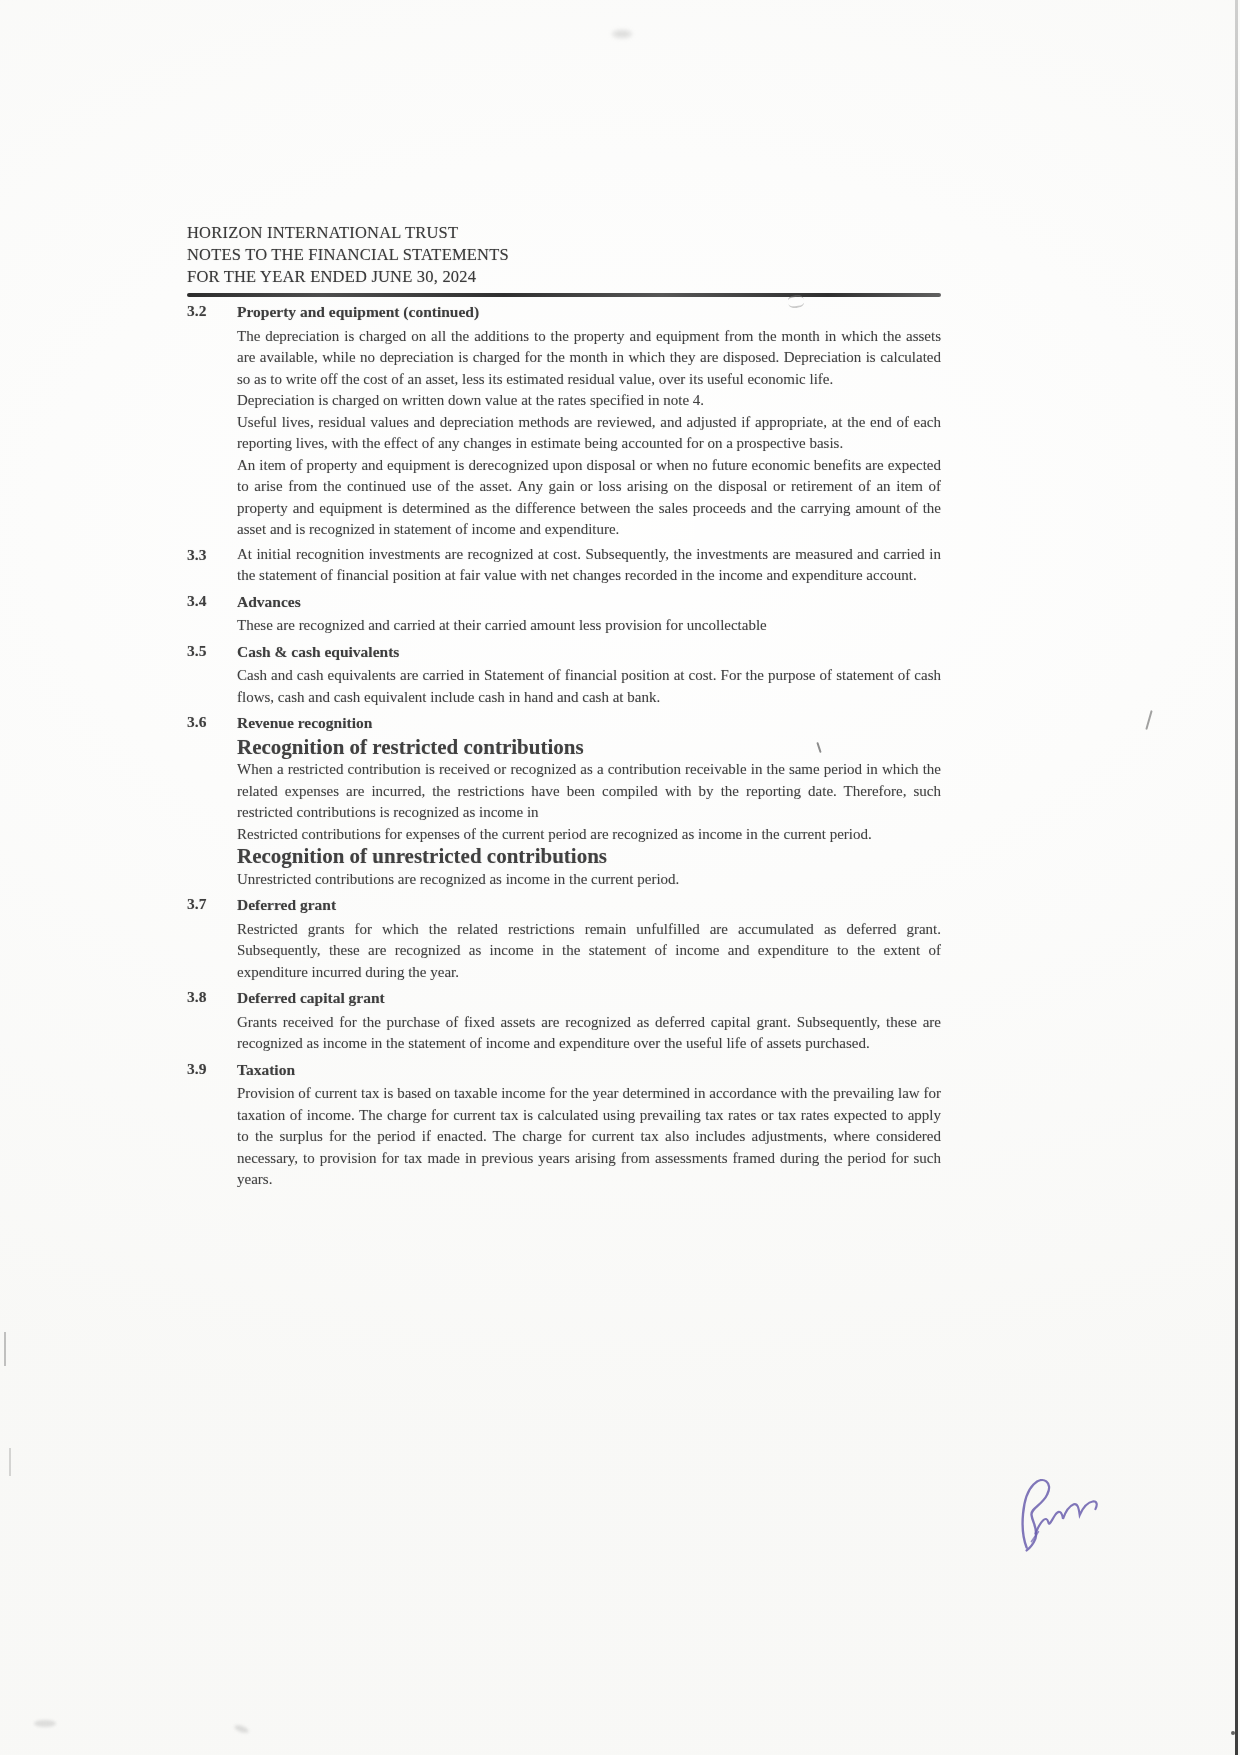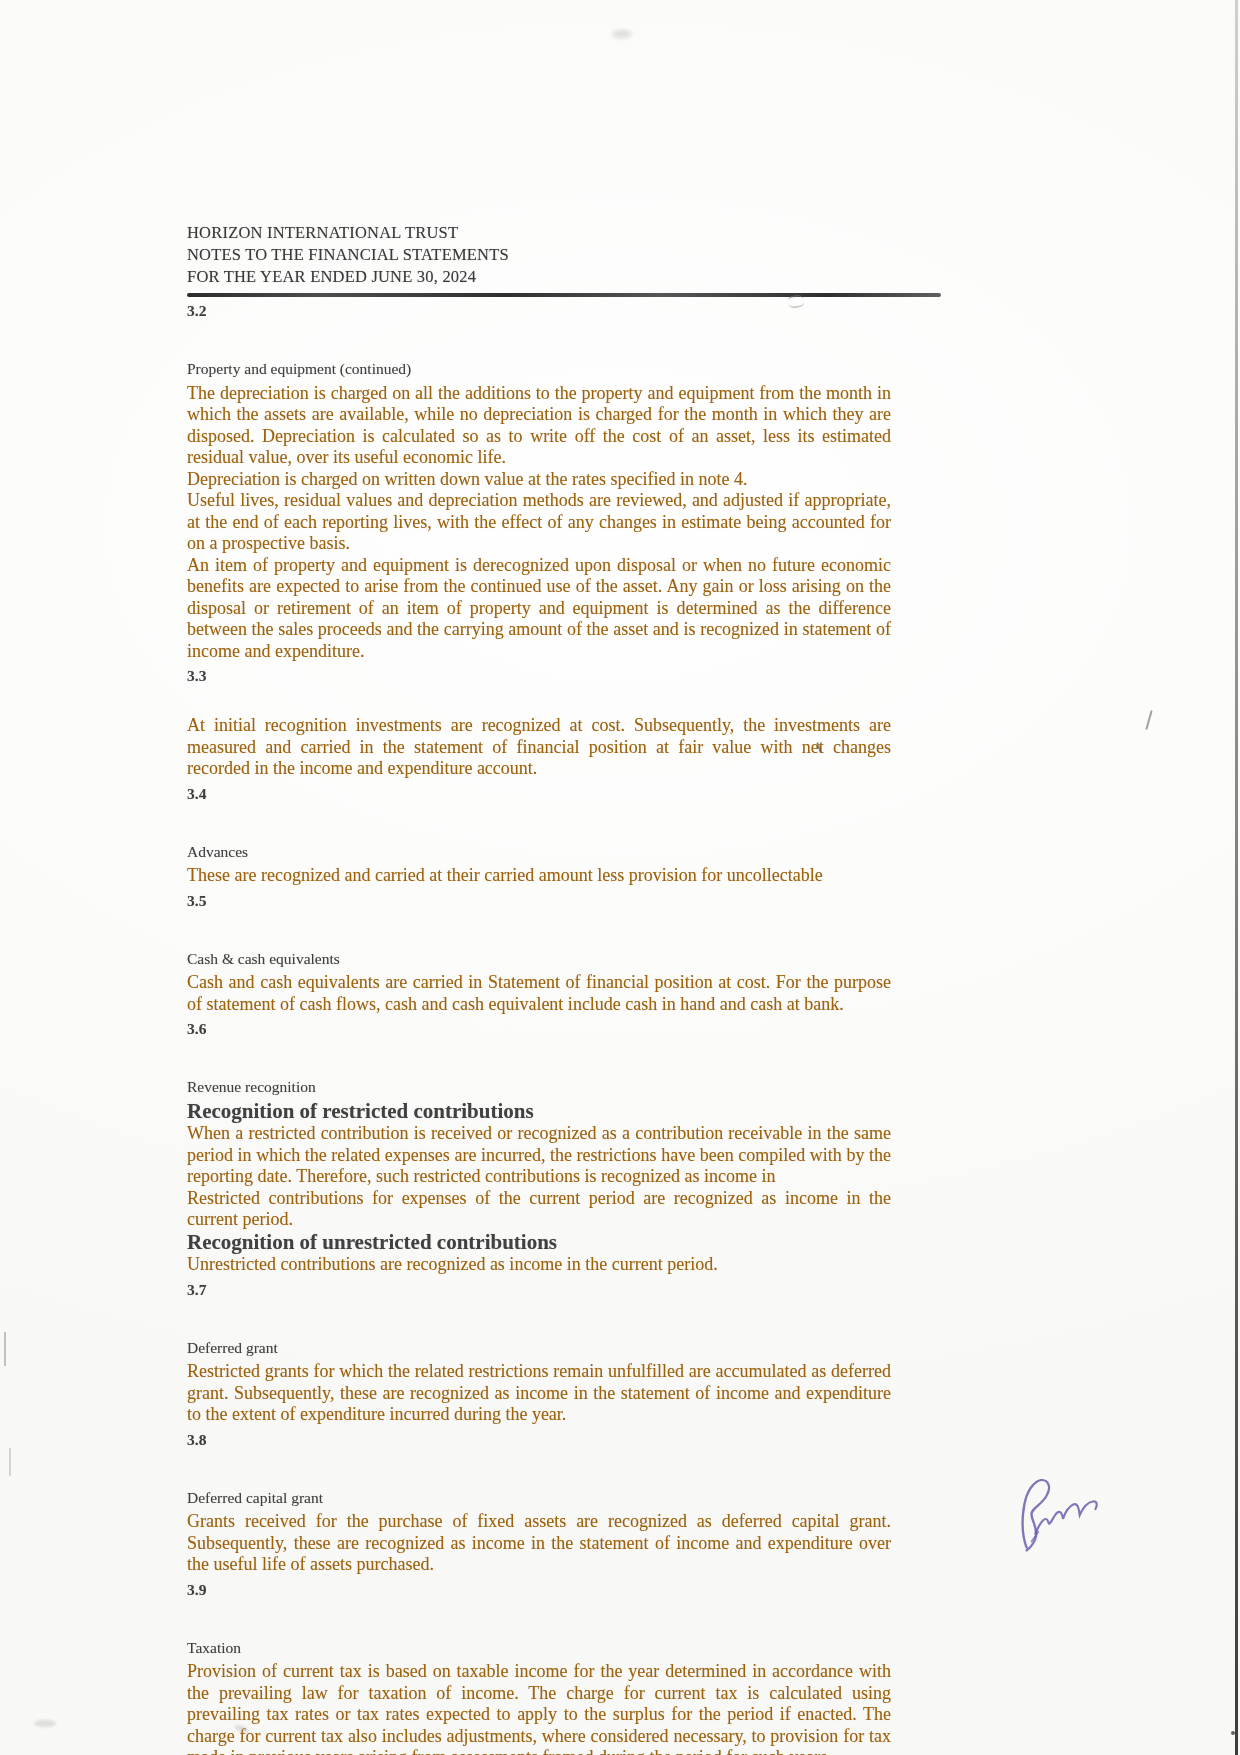--- a/index.html
+++ b/index.html
@@ -17,38 +17,38 @@
   .header-block { color: #3a3a3a; }
   .header-line {
     font-weight: normal; font-size: 16.5px; line-height: 22px; letter-spacing: .2px;
     text-shadow: 0 0 1px rgba(90,90,90,.45);
   }
   .rule {
     margin-top: 5px; height: 4px; border-radius: 2px;
     background: linear-gradient(90deg, #2c2c2c, #4e4e4e 18%, #303030 42%, #565656 63%, #2f2f2f 85%, #606060);
   }
 
-  .section { display: flex; margin-top: 3px; flex-direction: column; }
+  .section { display: flex; margin-top: 3px; }
   .sec-num {
     flex: 0 0 50px; width: 50px;
     font-weight: bold; font-size: 15.5px; line-height: 21.5px; color: #3e3e3e;
     text-shadow: 0 0 1px rgba(110,110,110,.4);
   }
   .sec-body { width: 704px; }
   .sec-title {
-    font-weight: normal; font-size: 15.5px; line-height: 21.5px; color: #3e3e3e;
-    margin: 8px 0 3px 0; text-shadow: 0 0 1px rgba(110,110,110,.4);
+    font-weight: bold; font-size: 15.5px; line-height: 21.5px; color: #3e3e3e;
+    margin: 1px 0 3px 0; text-shadow: 0 0 1px rgba(110,110,110,.4);
   }
   .sec-sub {
     font-weight: bold; font-size: 21px; line-height: 21.5px; color: #414141;
     margin: 1px 0 1px 0; text-shadow: 0 0 1px rgba(110,110,110,.4);
   }
   .sec-body p {
-    margin: 0; font-size: 18px; line-height: 21.5px;
-    text-align: justify; color: #a16207;
+    margin: 0; font-size: 15px; line-height: 21.5px;
+    text-align: justify; color: #404040;
     text-shadow: 0 0 1px rgba(120,120,120,.35);
   }
 
   
   .scan-edge {
     position: absolute; top: 0; right: 2px; width: 3px; height: 1755px;
     background: linear-gradient(180deg, rgba(80,80,80,.25), rgba(70,70,70,.55) 35%, rgba(55,55,55,.8) 70%, rgba(40,40,40,.9));
   }
   .artifact { position: absolute; pointer-events: none; }
   .smudge-top { left: 612px; top: 30px; width: 20px; height: 8px; background: rgba(170,170,170,.35); border-radius: 50%; filter: blur(2px); }

